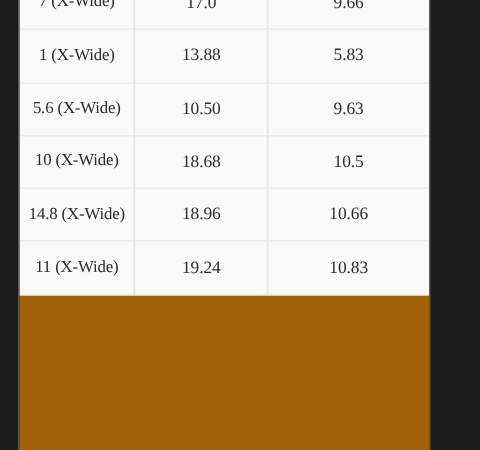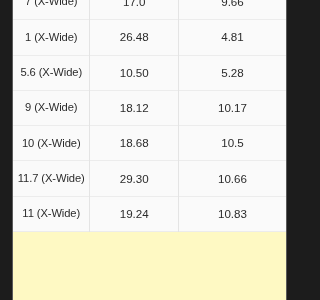--- a/index.html
+++ b/index.html
@@ -43,22 +43,23 @@
   .edge-hairline.left  { left: 12px; }
   .edge-hairline.right { right: 13px; }
 
   
   #page {
     position: absolute;
     left: 13px;
     right: 14px;
     top: 0;
     bottom: 0;
-    background: #fef9c3;
+    background: #a16207;
     overflow: hidden;
+    font-family: Liberation Serif, serif;
   }
 
   table.spec-table {
     width: 100%;
     border-collapse: collapse;
     table-layout: fixed;
     background: #fafafa;
     
     margin-top: -15px;
   }
@@ -117,41 +118,36 @@
         <col class="c-last">
       </colgroup>
       <tbody id="table-body">
           <tr>
             <td class="size-cell">7 (X-Wide)</td>
             <td class="num-cell mid-cell">17.0</td>
             <td class="num-cell">9.66</td>
           </tr>
           <tr>
             <td class="size-cell">1 (X-Wide)</td>
-            <td class="num-cell mid-cell">26.48</td>
-            <td class="num-cell">4.81</td>
+            <td class="num-cell mid-cell">13.88</td>
+            <td class="num-cell">5.83</td>
           </tr>
           <tr>
             <td class="size-cell">5.6 (X-Wide)</td>
             <td class="num-cell mid-cell">10.50</td>
-            <td class="num-cell">5.28</td>
-          </tr>
-          <tr>
-            <td class="size-cell">9 (X-Wide)</td>
-            <td class="num-cell mid-cell">18.12</td>
-            <td class="num-cell">10.17</td>
+            <td class="num-cell">9.63</td>
           </tr>
           <tr>
             <td class="size-cell">10 (X-Wide)</td>
             <td class="num-cell mid-cell">18.68</td>
             <td class="num-cell">10.5</td>
           </tr>
           <tr>
-            <td class="size-cell">11.7 (X-Wide)</td>
-            <td class="num-cell mid-cell">29.30</td>
+            <td class="size-cell">14.8 (X-Wide)</td>
+            <td class="num-cell mid-cell">18.96</td>
             <td class="num-cell">10.66</td>
           </tr>
           <tr>
             <td class="size-cell">11 (X-Wide)</td>
             <td class="num-cell mid-cell">19.24</td>
             <td class="num-cell">10.83</td>
           </tr>
         </tbody>
     </table>
   </div>

